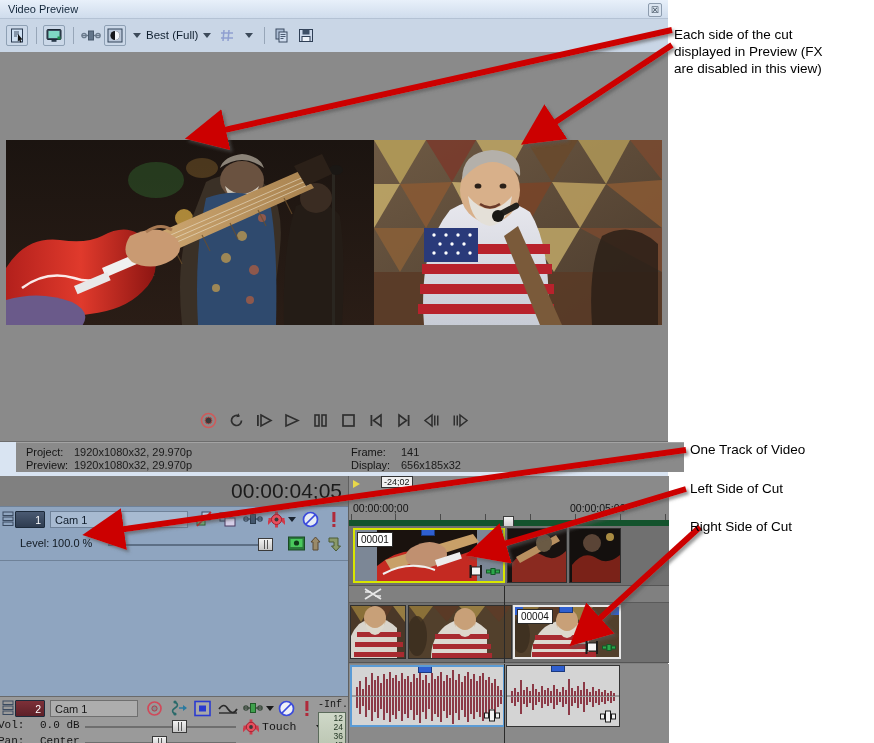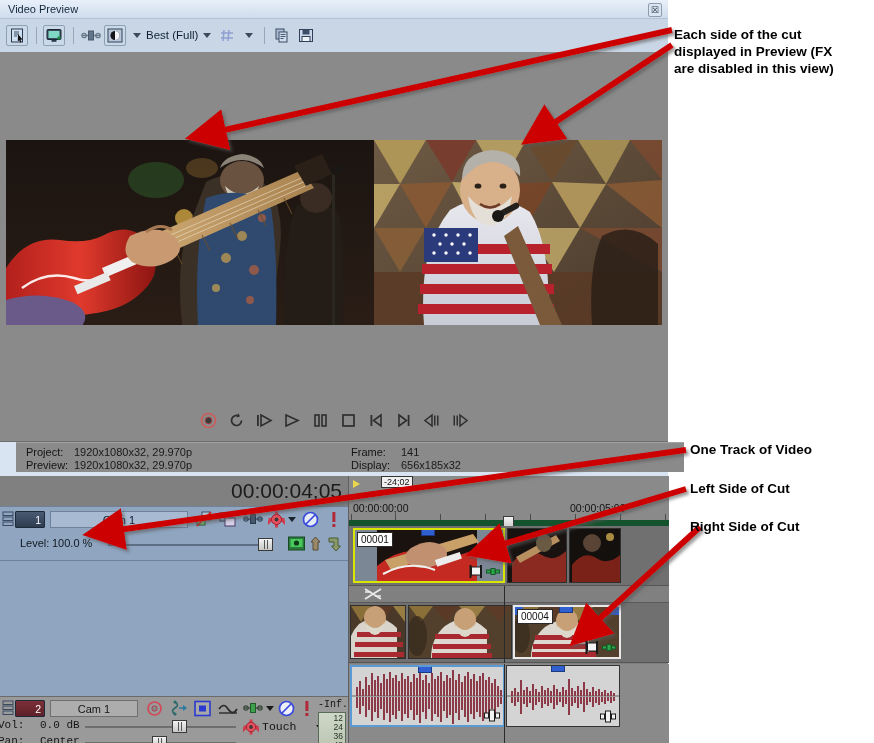--- a/index.html
+++ b/index.html
@@ -72,21 +72,21 @@
     background: #8a8a8a; color: #1a1a1a; font-size: 11px;
     border-top: 1px solid #a3a3a3;
   }
   .st { position: absolute; white-space: nowrap; }
   .st-lab { color: #141414; }
   .vp-bottomedge {
     position: absolute; left:0; top: 472px; width: 668px; height: 4px; background:#d9e4f2;
   }
 
   
-  .tl-area { position: absolute; left: 0; top: 476px; width: 668px; height: 267px; background: #808080; text-align: center; }
+  .tl-area { position: absolute; left: 0; top: 476px; width: 668px; height: 267px; background: #808080; }
 
   .tc-strip {
     position: absolute; left: 0; top: 0; width: 348px; height: 30px;
     background: #808080;
   }
   .tc-value {
     position: absolute; right: 6px; top: 3px;
     font-size: 21px; color: #1b1b1b; letter-spacing: 0px;
     font-family: "Liberation Sans", sans-serif;
   }
@@ -186,21 +186,21 @@
   }
   .evicons { position: absolute; right: 3px; bottom: 3px; display: flex; gap: 3px; z-index:5; }
   .aevent {
     position: absolute; background: #d4d4d4; border: 1px solid #333;
     overflow: hidden;
   }
   .aevent.sel { border: 2px solid #5b9bd5; }
 
   
   .ann {
-    position: absolute; font-size: 13.5px; font-weight: bold; color: #000;
+    position: absolute; font-size: 13.5px; font-weight: normal; color: #000;
     line-height: 17px; white-space: pre;
   }
   svg.overlay { position: absolute; left: 0; top: 0; width: 874px; height: 743px; pointer-events: none; }
 </style>
 </head>
 <body>
 
 <div id="root">
 
   <div class="vp-window">

